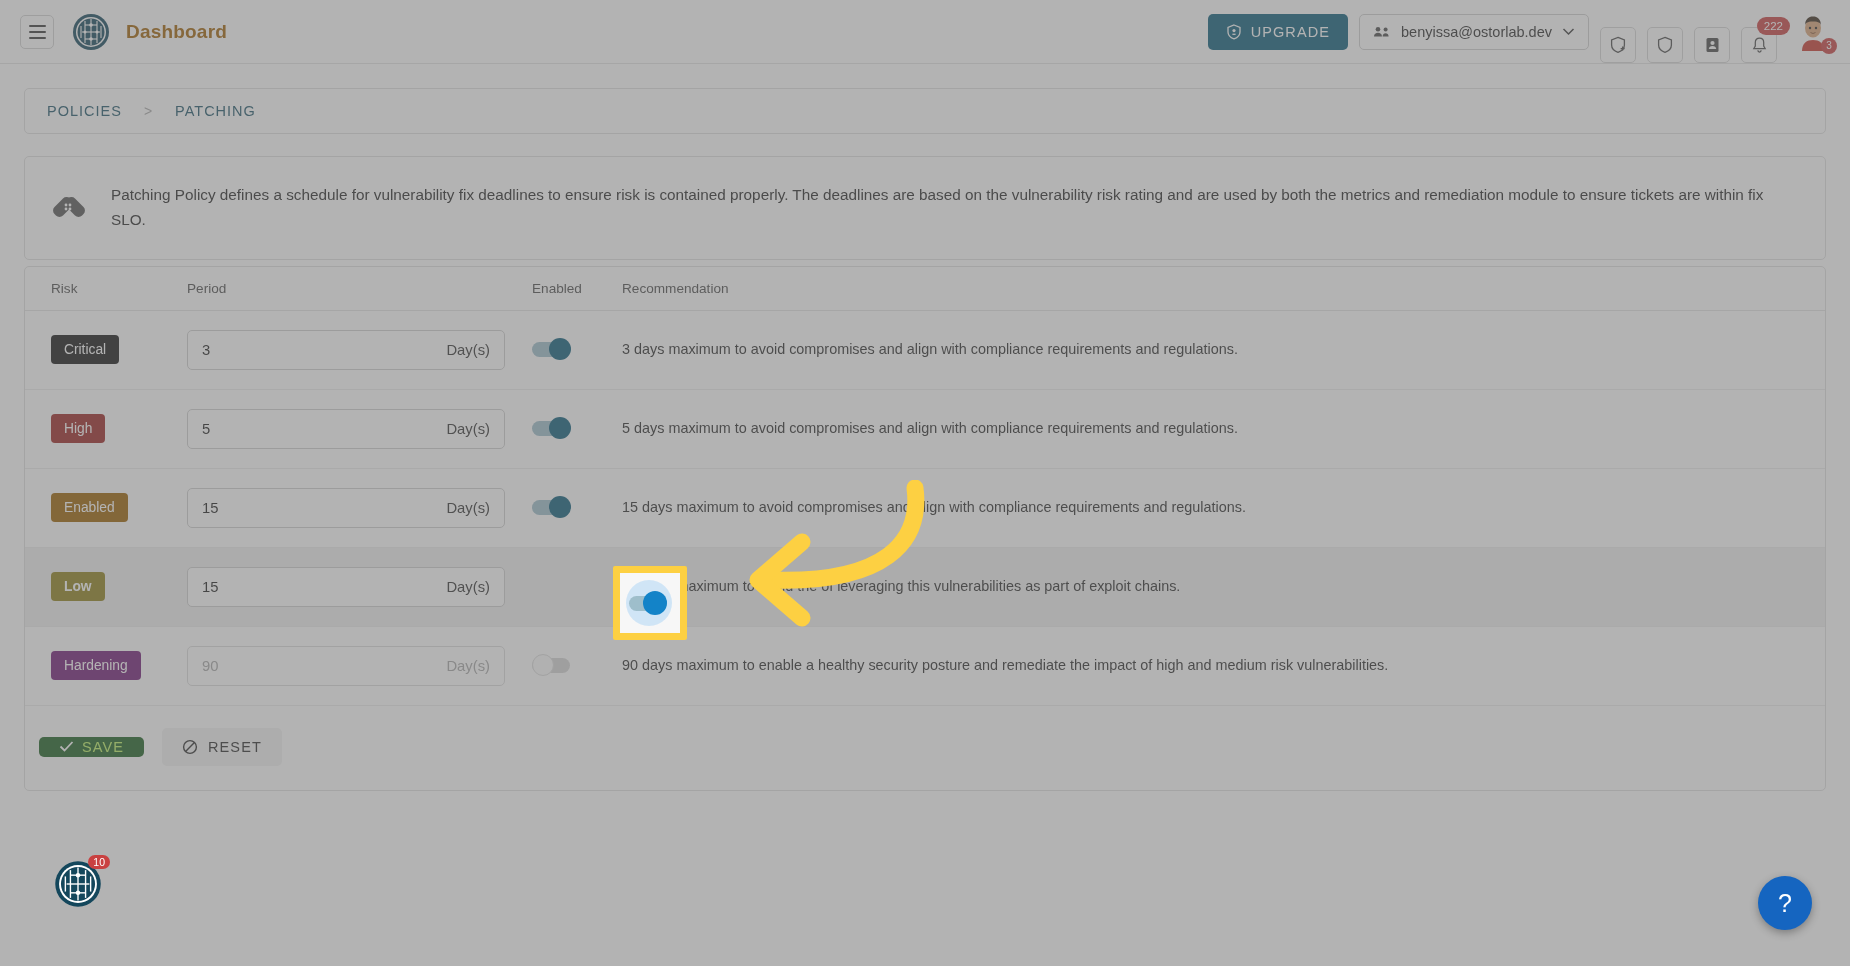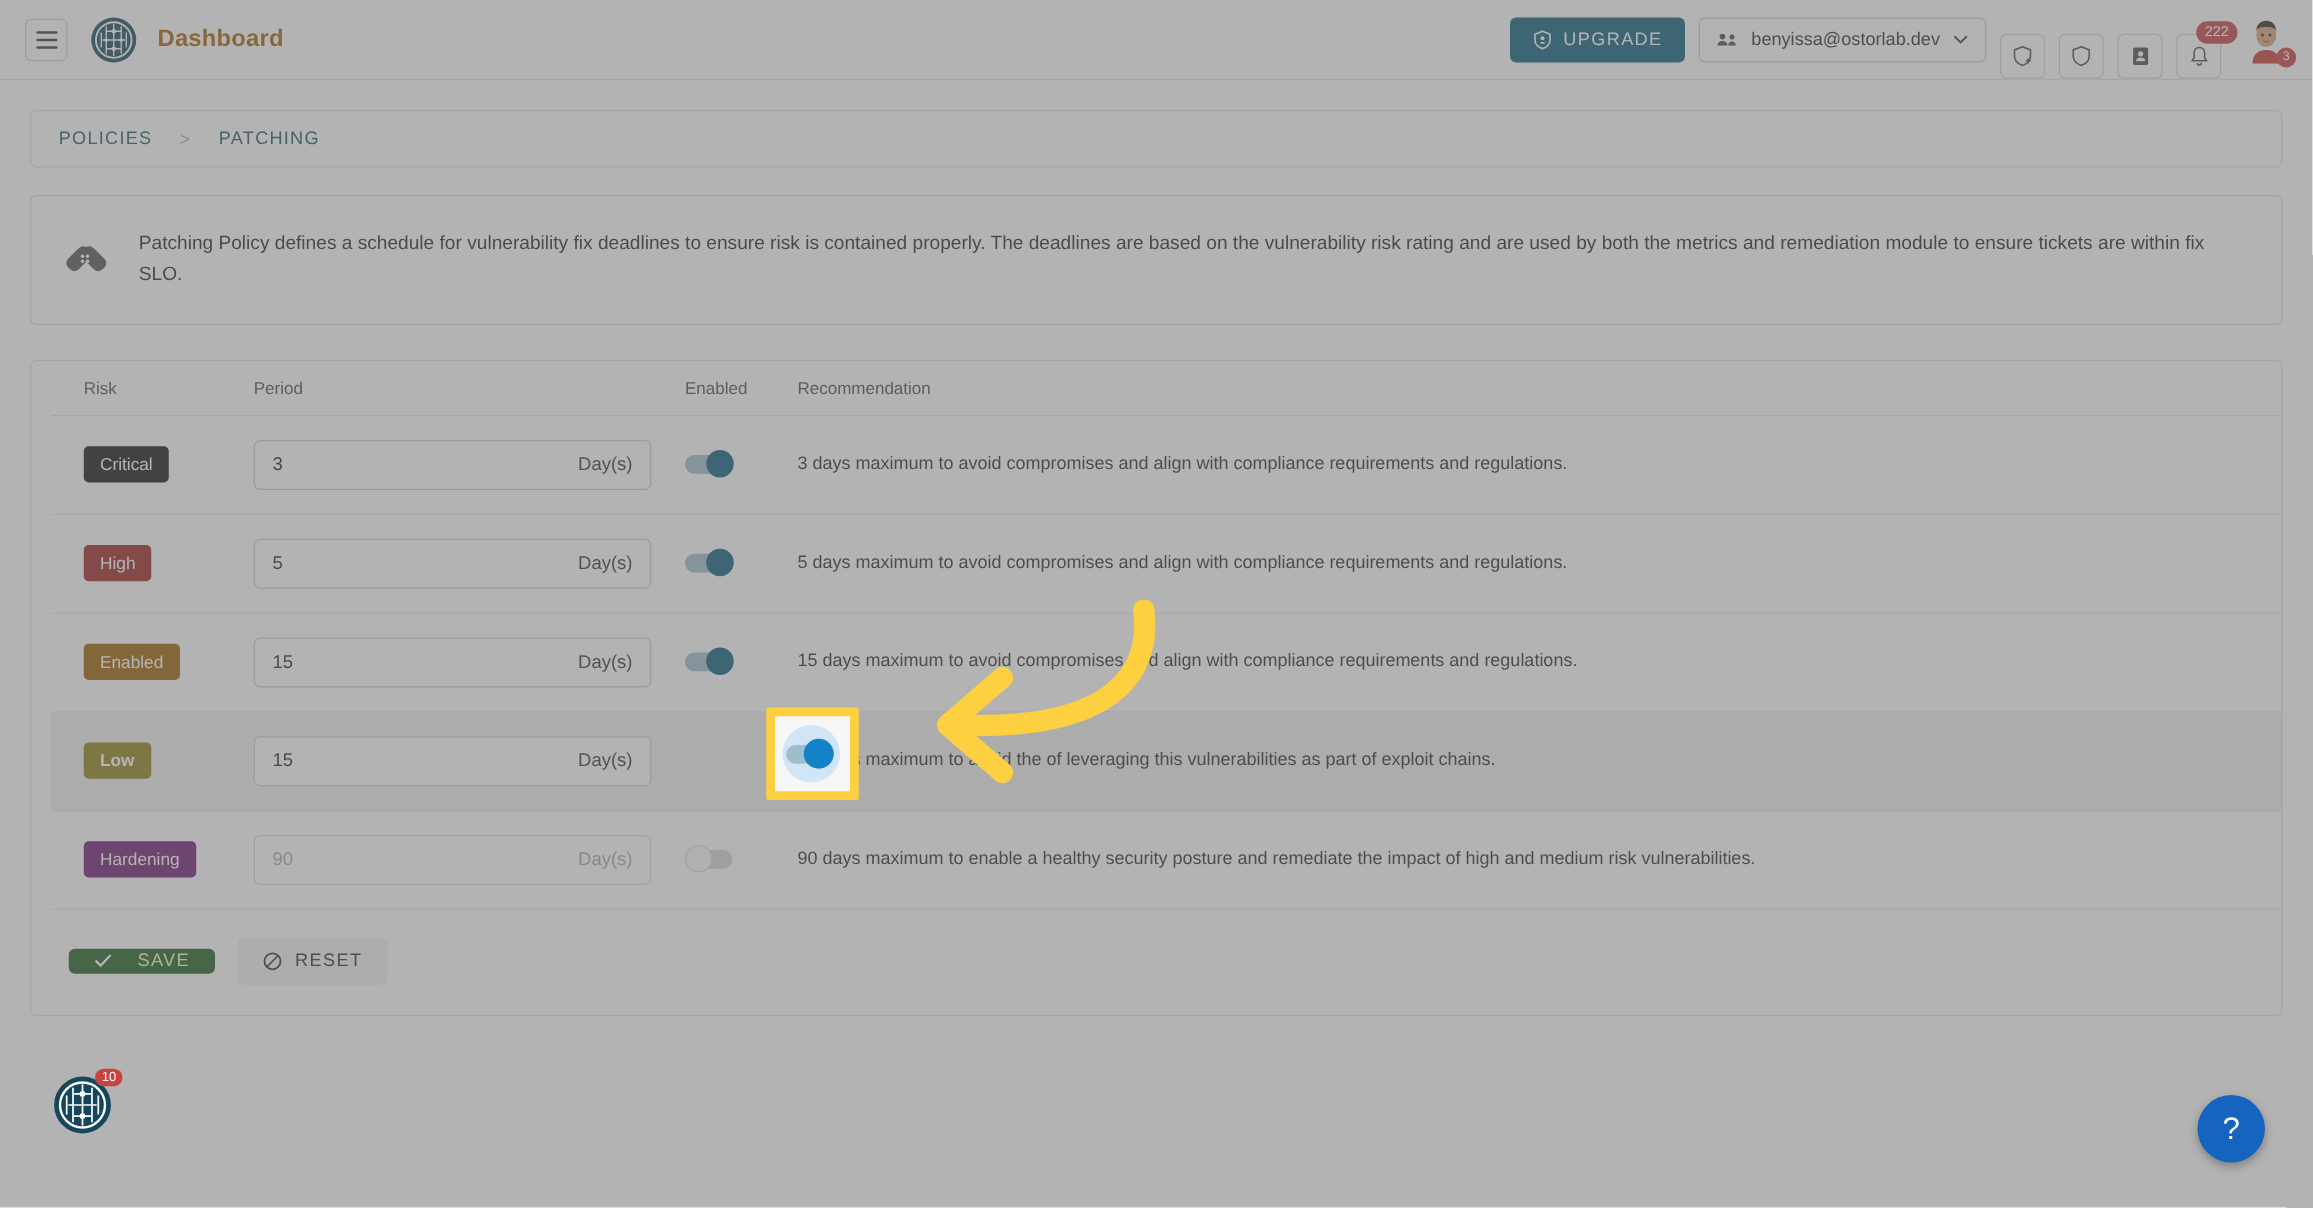--- a/index.html
+++ b/index.html
@@ -157,26 +157,25 @@
   }
   .desc-text {
     font-size: 15.3px;
     color: #262626;
     line-height: 1.62;
     max-width: 1700px;
   }
 
   
   .table-card {
-    margin-top: 28px;
+    margin-top: 6px;
     border: 1px solid #e0e0e0;
     border-radius: 5px;
     background: #fff;
     overflow: hidden;
-    padding-left: 16px;
   }
   .trow {
     display: flex;
     align-items: center;
     border-bottom: 1px solid #ececec;
     min-height: 79px;
     padding: 0 12px;
   }
   .trow.head {
     min-height: 44px;
@@ -257,49 +256,49 @@
 
   
   .actions {
     display: flex;
     gap: 18px;
     padding: 22px 14px 24px 14px;
     align-items: center;
   }
   .btn-save {
     background: #1b5e20;
-    color: #fef9c3;
+    color: #bef264;
     border: none;
     border-radius: 5px;
     height: 20px;
     padding: 0 20px;
     font-size: 14.5px;
     letter-spacing: 1.1px;
-    display: flex; align-items: center; gap: 20px;
+    display: flex; align-items: center; gap: 8px;
     cursor: pointer;
     font-family: "Liberation Sans", sans-serif;
   }
   .btn-reset {
     background: #f2f2f2;
     color: #2b2b2b;
     border: none;
     border-radius: 5px;
     height: 38px;
     padding: 0 20px;
     font-size: 14.5px;
     letter-spacing: 1.1px;
     display: flex; align-items: center; gap: 10px;
     cursor: pointer;
     font-family: "Liberation Sans", sans-serif;
   }
 
   
   .bottom-logo {
     position: absolute;
-    left: 42px; bottom: 58px;
+    left: 54px; bottom: 58px;
     width: 48px; height: 48px;
     z-index: 60;
     cursor: pointer;
   }
   .bottom-logo .lbadge {
     position: absolute;
     top: -5px; right: -8px;
     background: #c94141; color: #fff;
     font-size: 10.5px;
     border-radius: 10px;

